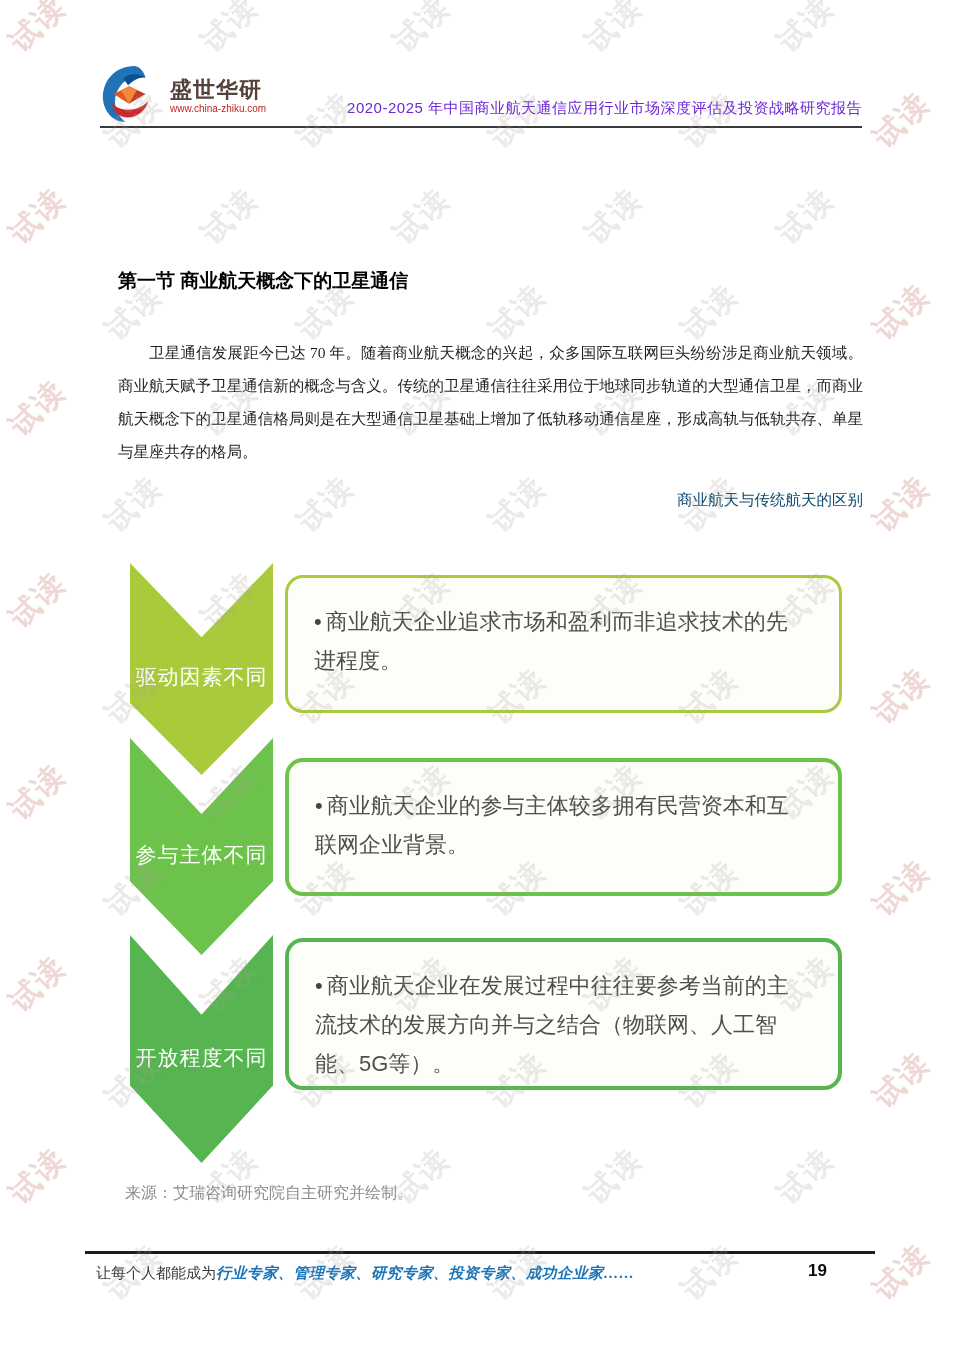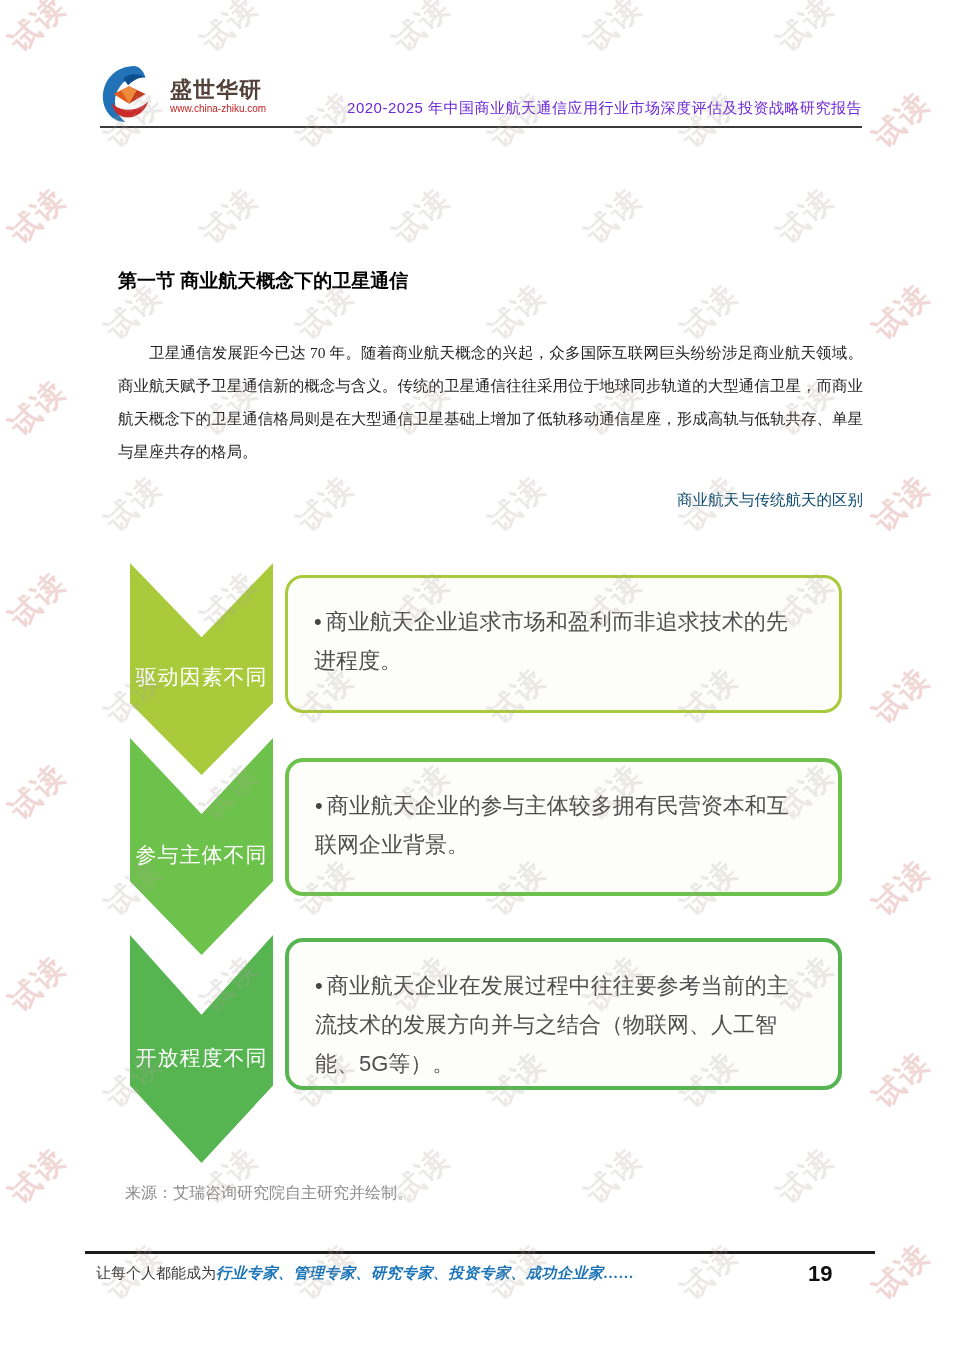--- a/index.html
+++ b/index.html
@@ -51,21 +51,21 @@
   .box2{top:198px;height:138px;border:4px solid #6dc24b;}
   .box3{top:378px;height:152px;border:4px solid #56b551;}
 
   .source-line{position:absolute;left:125px;top:1183px;font-size:16px;color:#8c8c8c;}
 
   
   .footer-rule{position:absolute;left:85px;top:1251px;width:790px;height:3px;background:#1c1c1c;}
   .footer-text{position:absolute;left:96px;top:1264px;font-size:15px;
                font-family:Liberation Serif, serif;color:#3a3a3a;}
   .footer-highlight{color:#1b74b8;font-weight:700;font-style:italic;letter-spacing:0.5px;}
-  .page-num{position:absolute;left:808px;top:1261px;font-size:22px;font-weight:800;color:#0d0d0d;}
+  .page-num{position:absolute;left:808px;top:1261px;font-size:17px;font-weight:800;color:#0d0d0d;}
 </style>
 </head>
 <body>
 
 <div class="page">
 
   <div class="logo">
     <span>
       <svg width="62" height="60" viewBox="0 0 64 62">
         <path d="M36 2 C15 2 2 18 3 36 C4 50 14 60 26 60 C17 52 13 41 17 30 C22 17 34 10 47 14 C45 7 41 3 36 2 Z" fill="#2272b8"></path>

